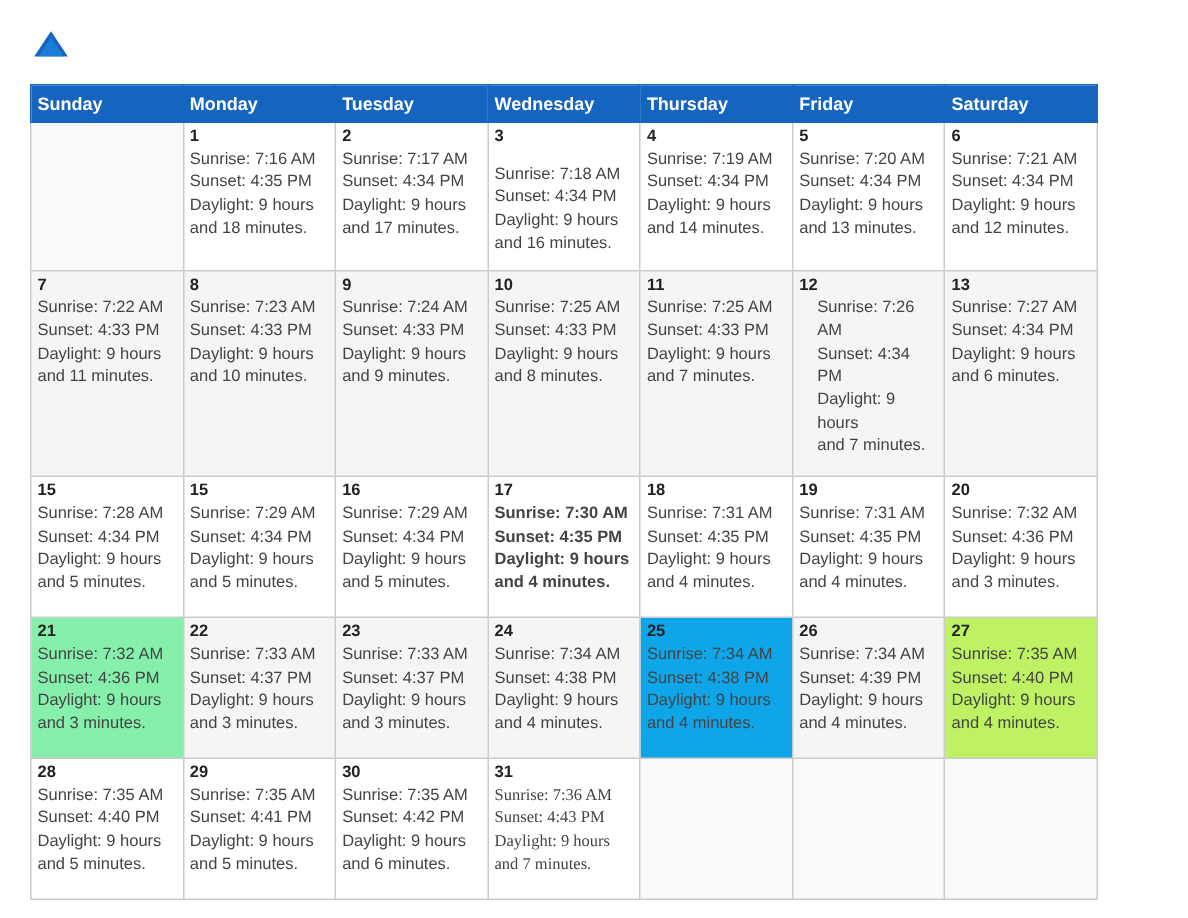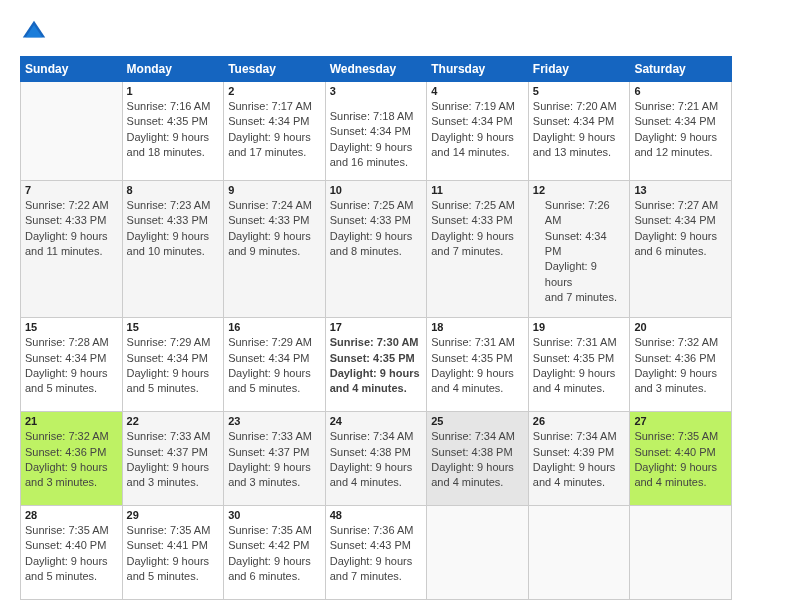--- a/index.html
+++ b/index.html
@@ -264,21 +264,21 @@
           </td>
           <td style="background-color: rgb(255, 255, 255);">
             <div class="day-number">20</div>
             <div class="day-info" style="white-space: pre-line;">Sunrise: 7:32 AM
 Sunset: 4:36 PM
 Daylight: 9 hours
 and 3 minutes.</div>
           </td>
         </tr>
         <tr>
-          <td style="background-color: #bef264; margin-top: 25px;">
+          <td style="background-color: #86efac; margin-top: 25px;">
             <div class="day-number">21</div>
             <div class="day-info" style="white-space: pre-line;">Sunrise: 7:32 AM
 Sunset: 4:36 PM
 Daylight: 9 hours
 and 3 minutes.</div>
           </td>
           <td style="background-color: rgb(245, 245, 245);">
             <div class="day-number">22</div>
             <div class="day-info" style="white-space: pre-line;">Sunrise: 7:33 AM
 Sunset: 4:37 PM
@@ -292,21 +292,21 @@
 Daylight: 9 hours
 and 3 minutes.</div>
           </td>
           <td style="background-color: rgb(245, 245, 245);">
             <div class="day-number">24</div>
             <div class="day-info" style="white-space: pre-line;">Sunrise: 7:34 AM
 Sunset: 4:38 PM
 Daylight: 9 hours
 and 4 minutes.</div>
           </td>
-          <td style="background-color: #e5e5e5;">
+          <td style="background-color: #0ea5e9;">
             <div class="day-number">25</div>
             <div class="day-info" style="white-space: pre-line;">Sunrise: 7:34 AM
 Sunset: 4:38 PM
 Daylight: 9 hours
 and 4 minutes.</div>
           </td>
           <td style="background-color: rgb(245, 245, 245);">
             <div class="day-number">26</div>
             <div class="day-info" style="white-space: pre-line;">Sunrise: 7:34 AM
 Sunset: 4:39 PM
@@ -337,22 +337,22 @@
 and 5 minutes.</div>
           </td>
           <td style="background-color: rgb(255, 255, 255);">
             <div class="day-number">30</div>
             <div class="day-info" style="white-space: pre-line;">Sunrise: 7:35 AM
 Sunset: 4:42 PM
 Daylight: 9 hours
 and 6 minutes.</div>
           </td>
           <td style="background-color: rgb(255, 255, 255);">
-            <div class="day-number">48</div>
-            <div class="day-info" style="white-space: pre-line;">Sunrise: 7:36 AM
+            <div class="day-number">31</div>
+            <div class="day-info" style="white-space: pre-line; font-family: Liberation Serif, serif;">Sunrise: 7:36 AM
 Sunset: 4:43 PM
 Daylight: 9 hours
 and 7 minutes.</div>
           </td>
           <td class="empty-cell" style="background-color: rgb(249, 249, 249);"></td>
           <td class="empty-cell" style="background-color: rgb(249, 249, 249);"></td>
           <td class="empty-cell" style="background-color: rgb(249, 249, 249);"></td>
         </tr>
       </tbody>
   </table>

